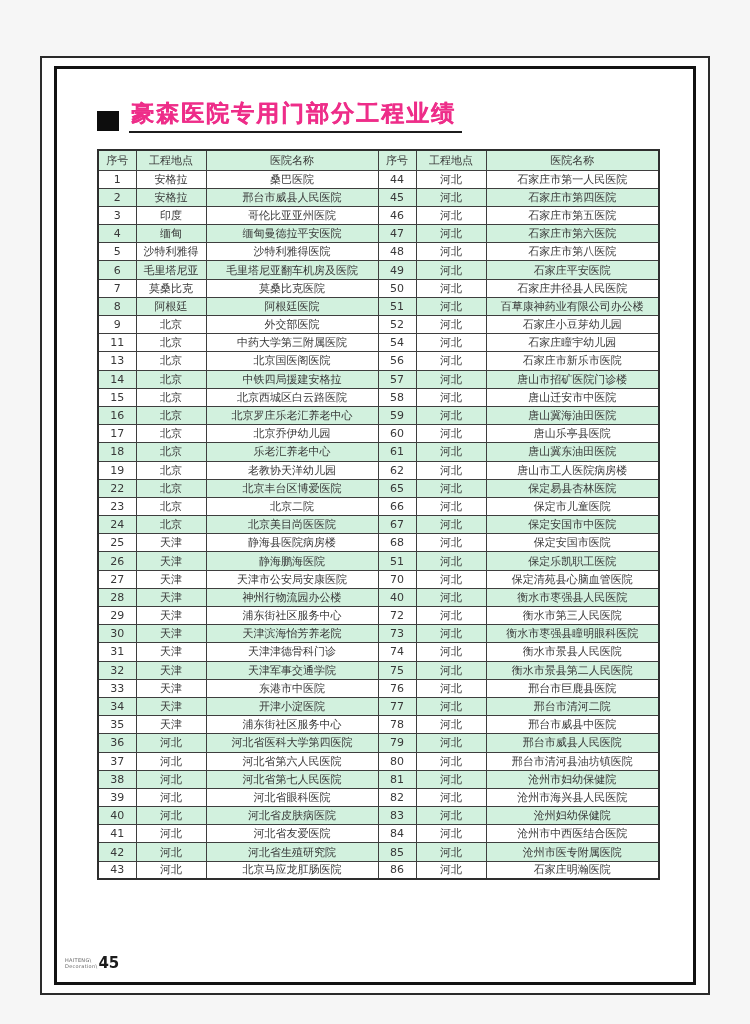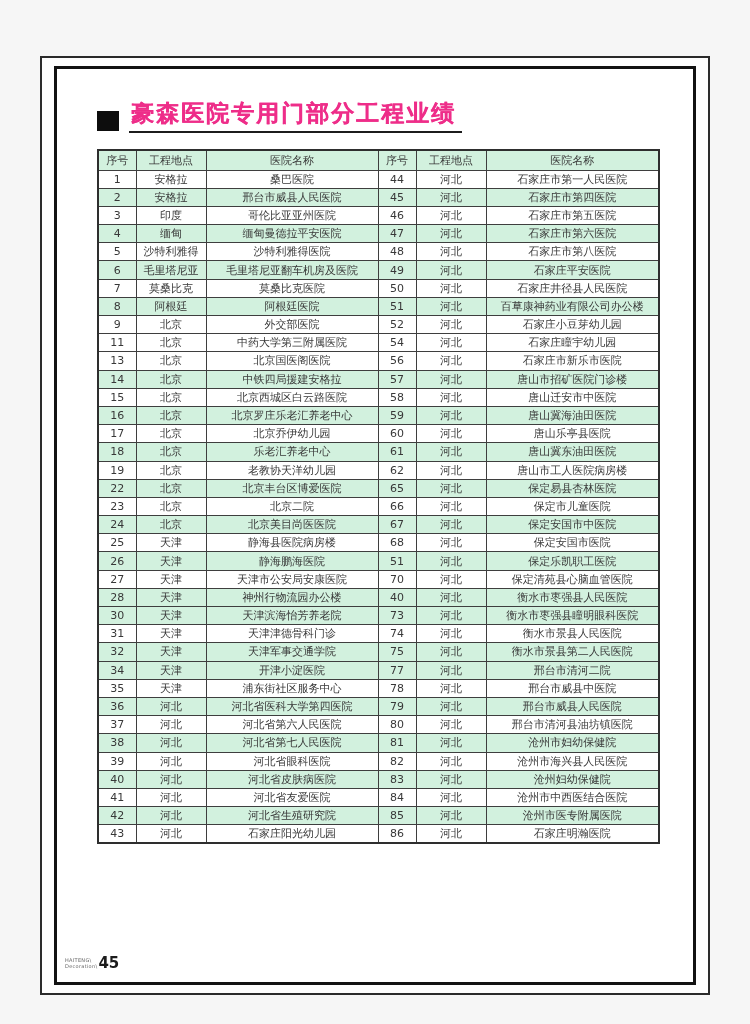--- a/index.html
+++ b/index.html
@@ -316,20 +316,28 @@
             <td>保定清苑县心脑血管医院</td>
           </tr>
           <tr class="green">
             <td>28</td>
             <td>天津</td>
             <td>神州行物流园办公楼</td>
             <td>40</td>
             <td>河北</td>
             <td>衡水市枣强县人民医院</td>
           </tr>
+          <tr>
+            <td>29</td>
+            <td>天津</td>
+            <td>浦东街社区服务中心</td>
+            <td>72</td>
+            <td>河北</td>
+            <td>衡水市第三人民医院</td>
+          </tr>
           <tr class="green">
             <td>30</td>
             <td>天津</td>
             <td>天津滨海怡芳养老院</td>
             <td>73</td>
             <td>河北</td>
             <td>衡水市枣强县瞳明眼科医院</td>
           </tr>
           <tr>
             <td>31</td>
@@ -340,20 +348,28 @@
             <td>衡水市景县人民医院</td>
           </tr>
           <tr class="green">
             <td>32</td>
             <td>天津</td>
             <td>天津军事交通学院</td>
             <td>75</td>
             <td>河北</td>
             <td>衡水市景县第二人民医院</td>
           </tr>
+          <tr>
+            <td>33</td>
+            <td>天津</td>
+            <td>东港市中医院</td>
+            <td>76</td>
+            <td>河北</td>
+            <td>邢台市巨鹿县医院</td>
+          </tr>
           <tr class="green">
             <td>34</td>
             <td>天津</td>
             <td>开津小淀医院</td>
             <td>77</td>
             <td>河北</td>
             <td>邢台市清河二院</td>
           </tr>
           <tr>
             <td>35</td>
@@ -415,21 +431,21 @@
             <td>42</td>
             <td>河北</td>
             <td>河北省生殖研究院</td>
             <td>85</td>
             <td>河北</td>
             <td>沧州市医专附属医院</td>
           </tr>
           <tr>
             <td>43</td>
             <td>河北</td>
-            <td>石家庄阳光幼儿园</td>
+            <td>北京马应龙肛肠医院</td>
             <td>86</td>
             <td>河北</td>
             <td>石家庄明瀚医院</td>
           </tr>
         </tbody>
     </table>
 
     <div class="footer-brand">
       <div class="brand-lines">
         <span>HAITENG\</span>

